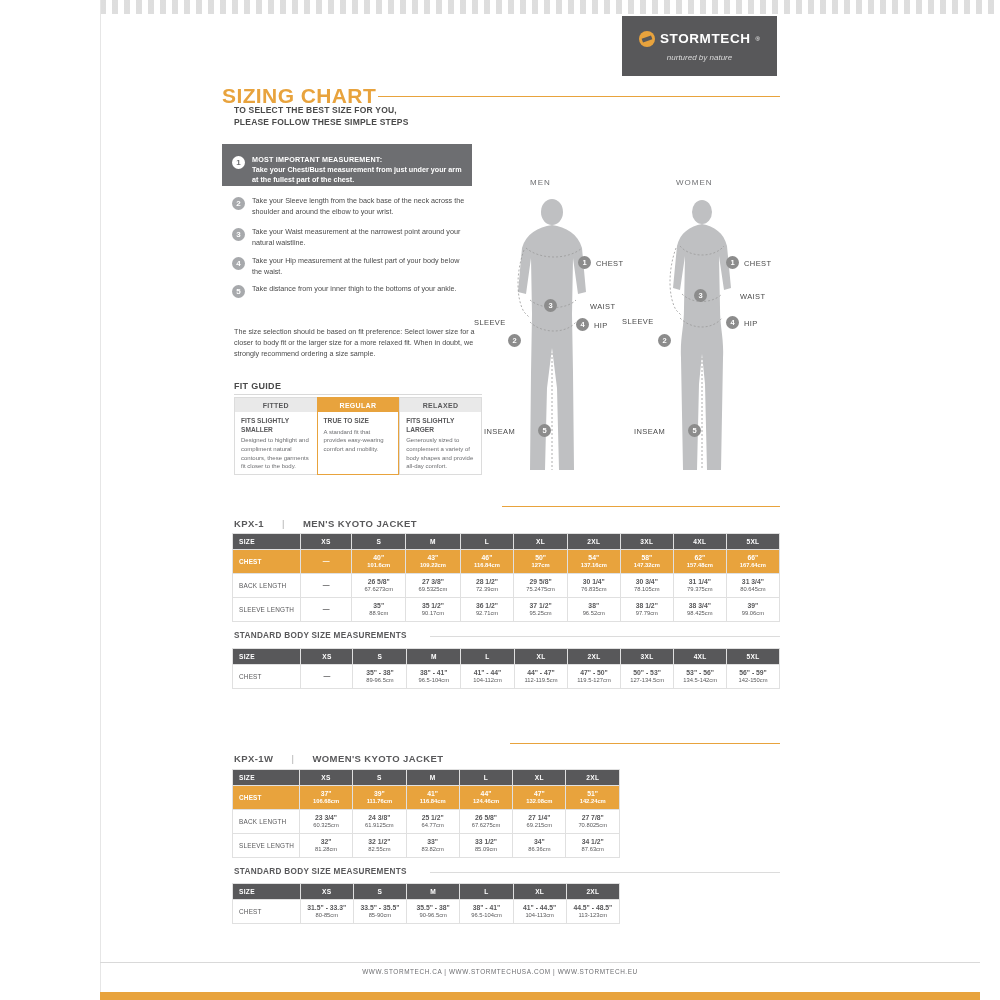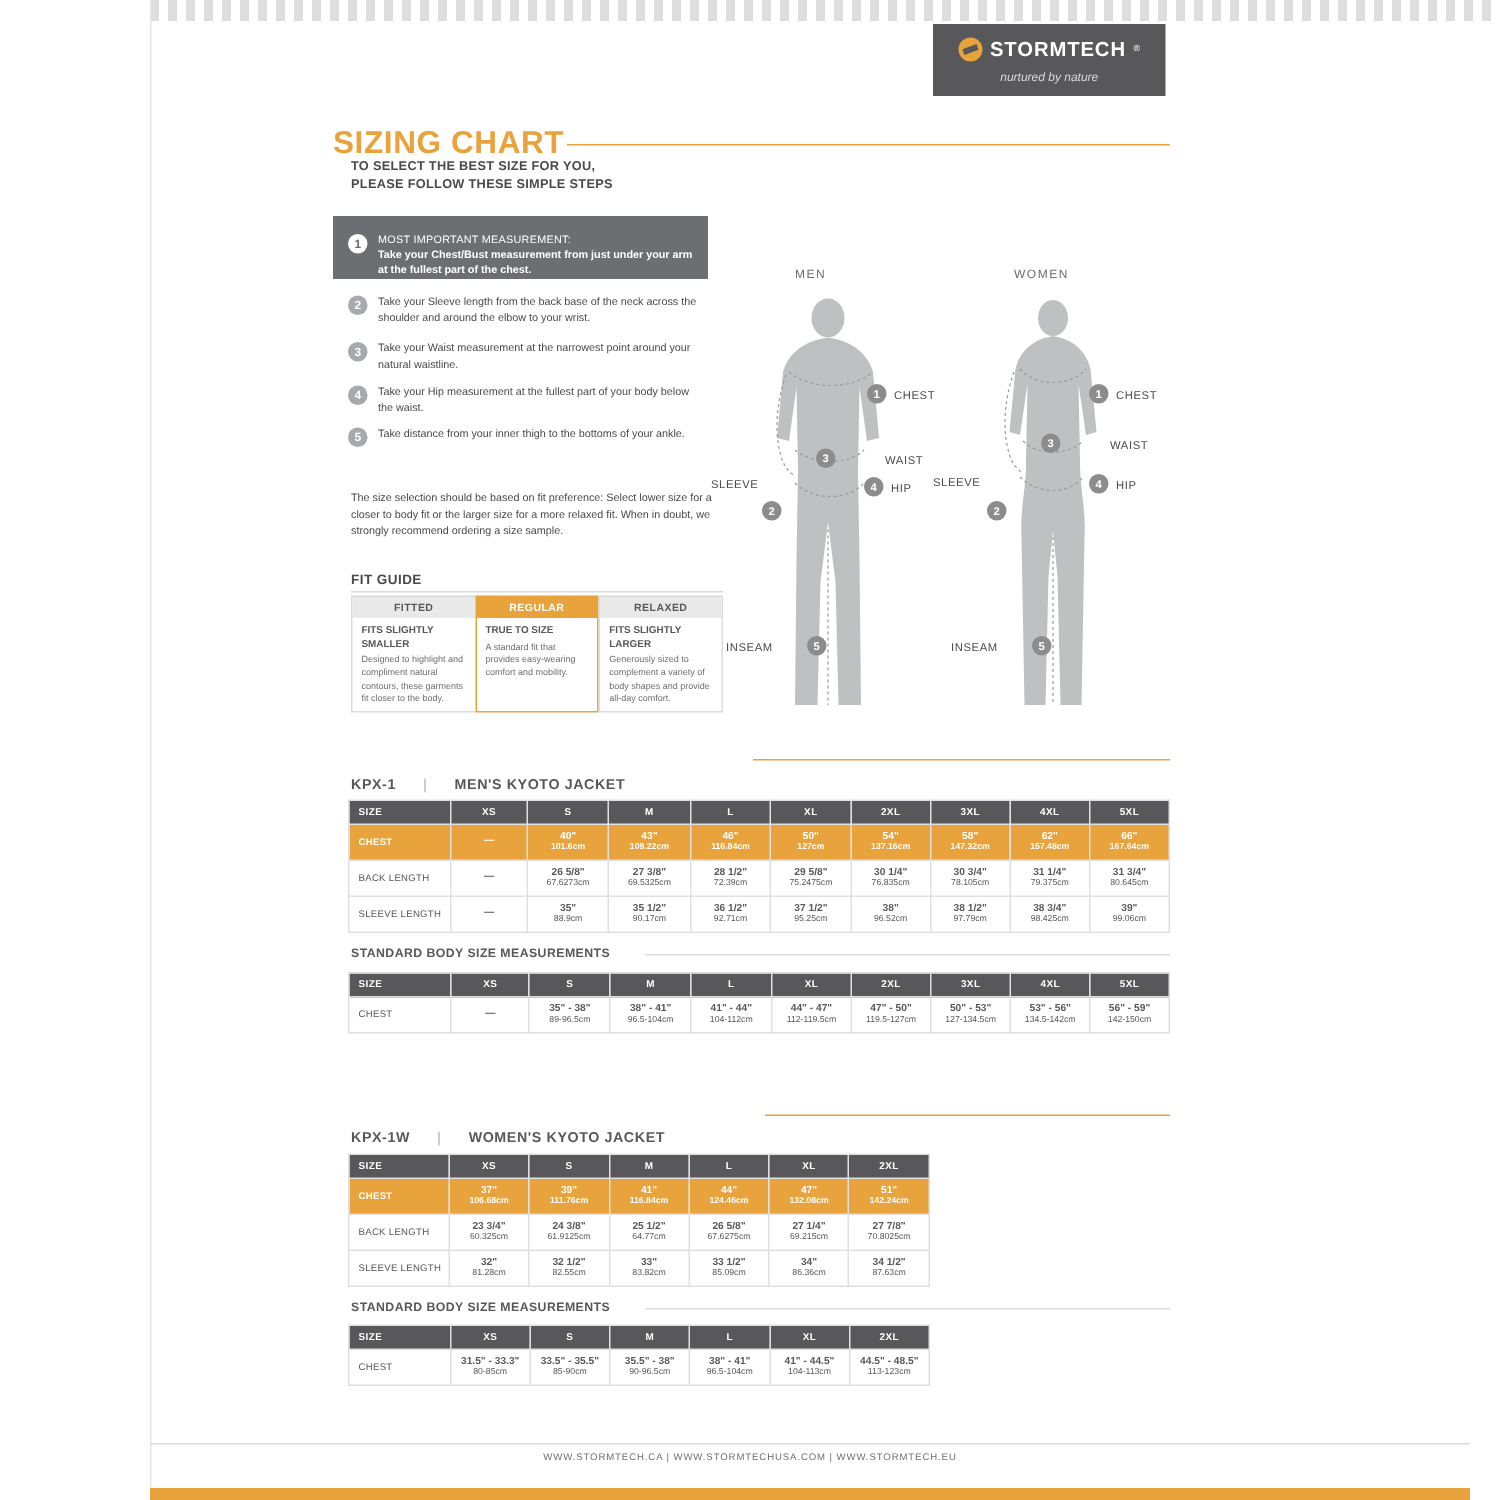--- a/index.html
+++ b/index.html
@@ -16,21 +16,21 @@
     background:#fff;
   }
   
   .top-ribbon{
     position:absolute;left:100px;top:0;width:900px;height:14px;
     background:repeating-linear-gradient(90deg,#d8d8d8 0 6px,#ffffff 6px 12px);
     opacity:.85;
   }
   
   .logo-box{
-    position:absolute;left:622px;top:16px;width:155px;height:48px;
+    position:absolute;left:622px;top:16px;width:155px;height:60px;
     background:#58585a;color:#fff;
     display:flex;flex-direction:column;align-items:center;justify-content:center;
   }
   .logo-row{display:flex;align-items:center;gap:5px;}
   .logo-mark{
     width:16px;height:16px;border-radius:50%;
     background:#e8a33d;position:relative;display:inline-block;
   }
   .logo-mark:after{
     content:"";position:absolute;left:3px;top:6px;width:10px;height:4px;
@@ -57,21 +57,21 @@
 
   .callout{
     position:absolute;left:222px;top:144px;width:250px;height:42px;
     background:#6d6e71;color:#fff;
   }
   .callout .num{
     position:absolute;left:10px;top:12px;width:13px;height:13px;border-radius:50%;
     background:#fff;color:#6d6e71;font-size:8px;font-weight:bold;
     display:flex;align-items:center;justify-content:center;
   }
-  .callout .t1{position:absolute;left:30px;top:11px;font-size:7.2px;font-weight:normal;letter-spacing:.2px;}
+  .callout .t1{position:absolute;left:30px;top:11px;font-size:7.2px;font-weight:bold;letter-spacing:.2px;}
   .callout .t2{position:absolute;left:30px;top:21px;width:212px;font-size:7.2px;line-height:1.45;font-weight:bold;}
 
   .step{position:absolute;left:222px;width:250px;}
   .step .num{
     position:absolute;left:10px;top:1px;width:13px;height:13px;border-radius:50%;
     background:#a7a9ac;color:#fff;font-size:8px;font-weight:bold;
     display:flex;align-items:center;justify-content:center;
   }
   .step .txt{position:absolute;left:30px;top:0;width:218px;font-size:7.2px;line-height:1.5;}
 

